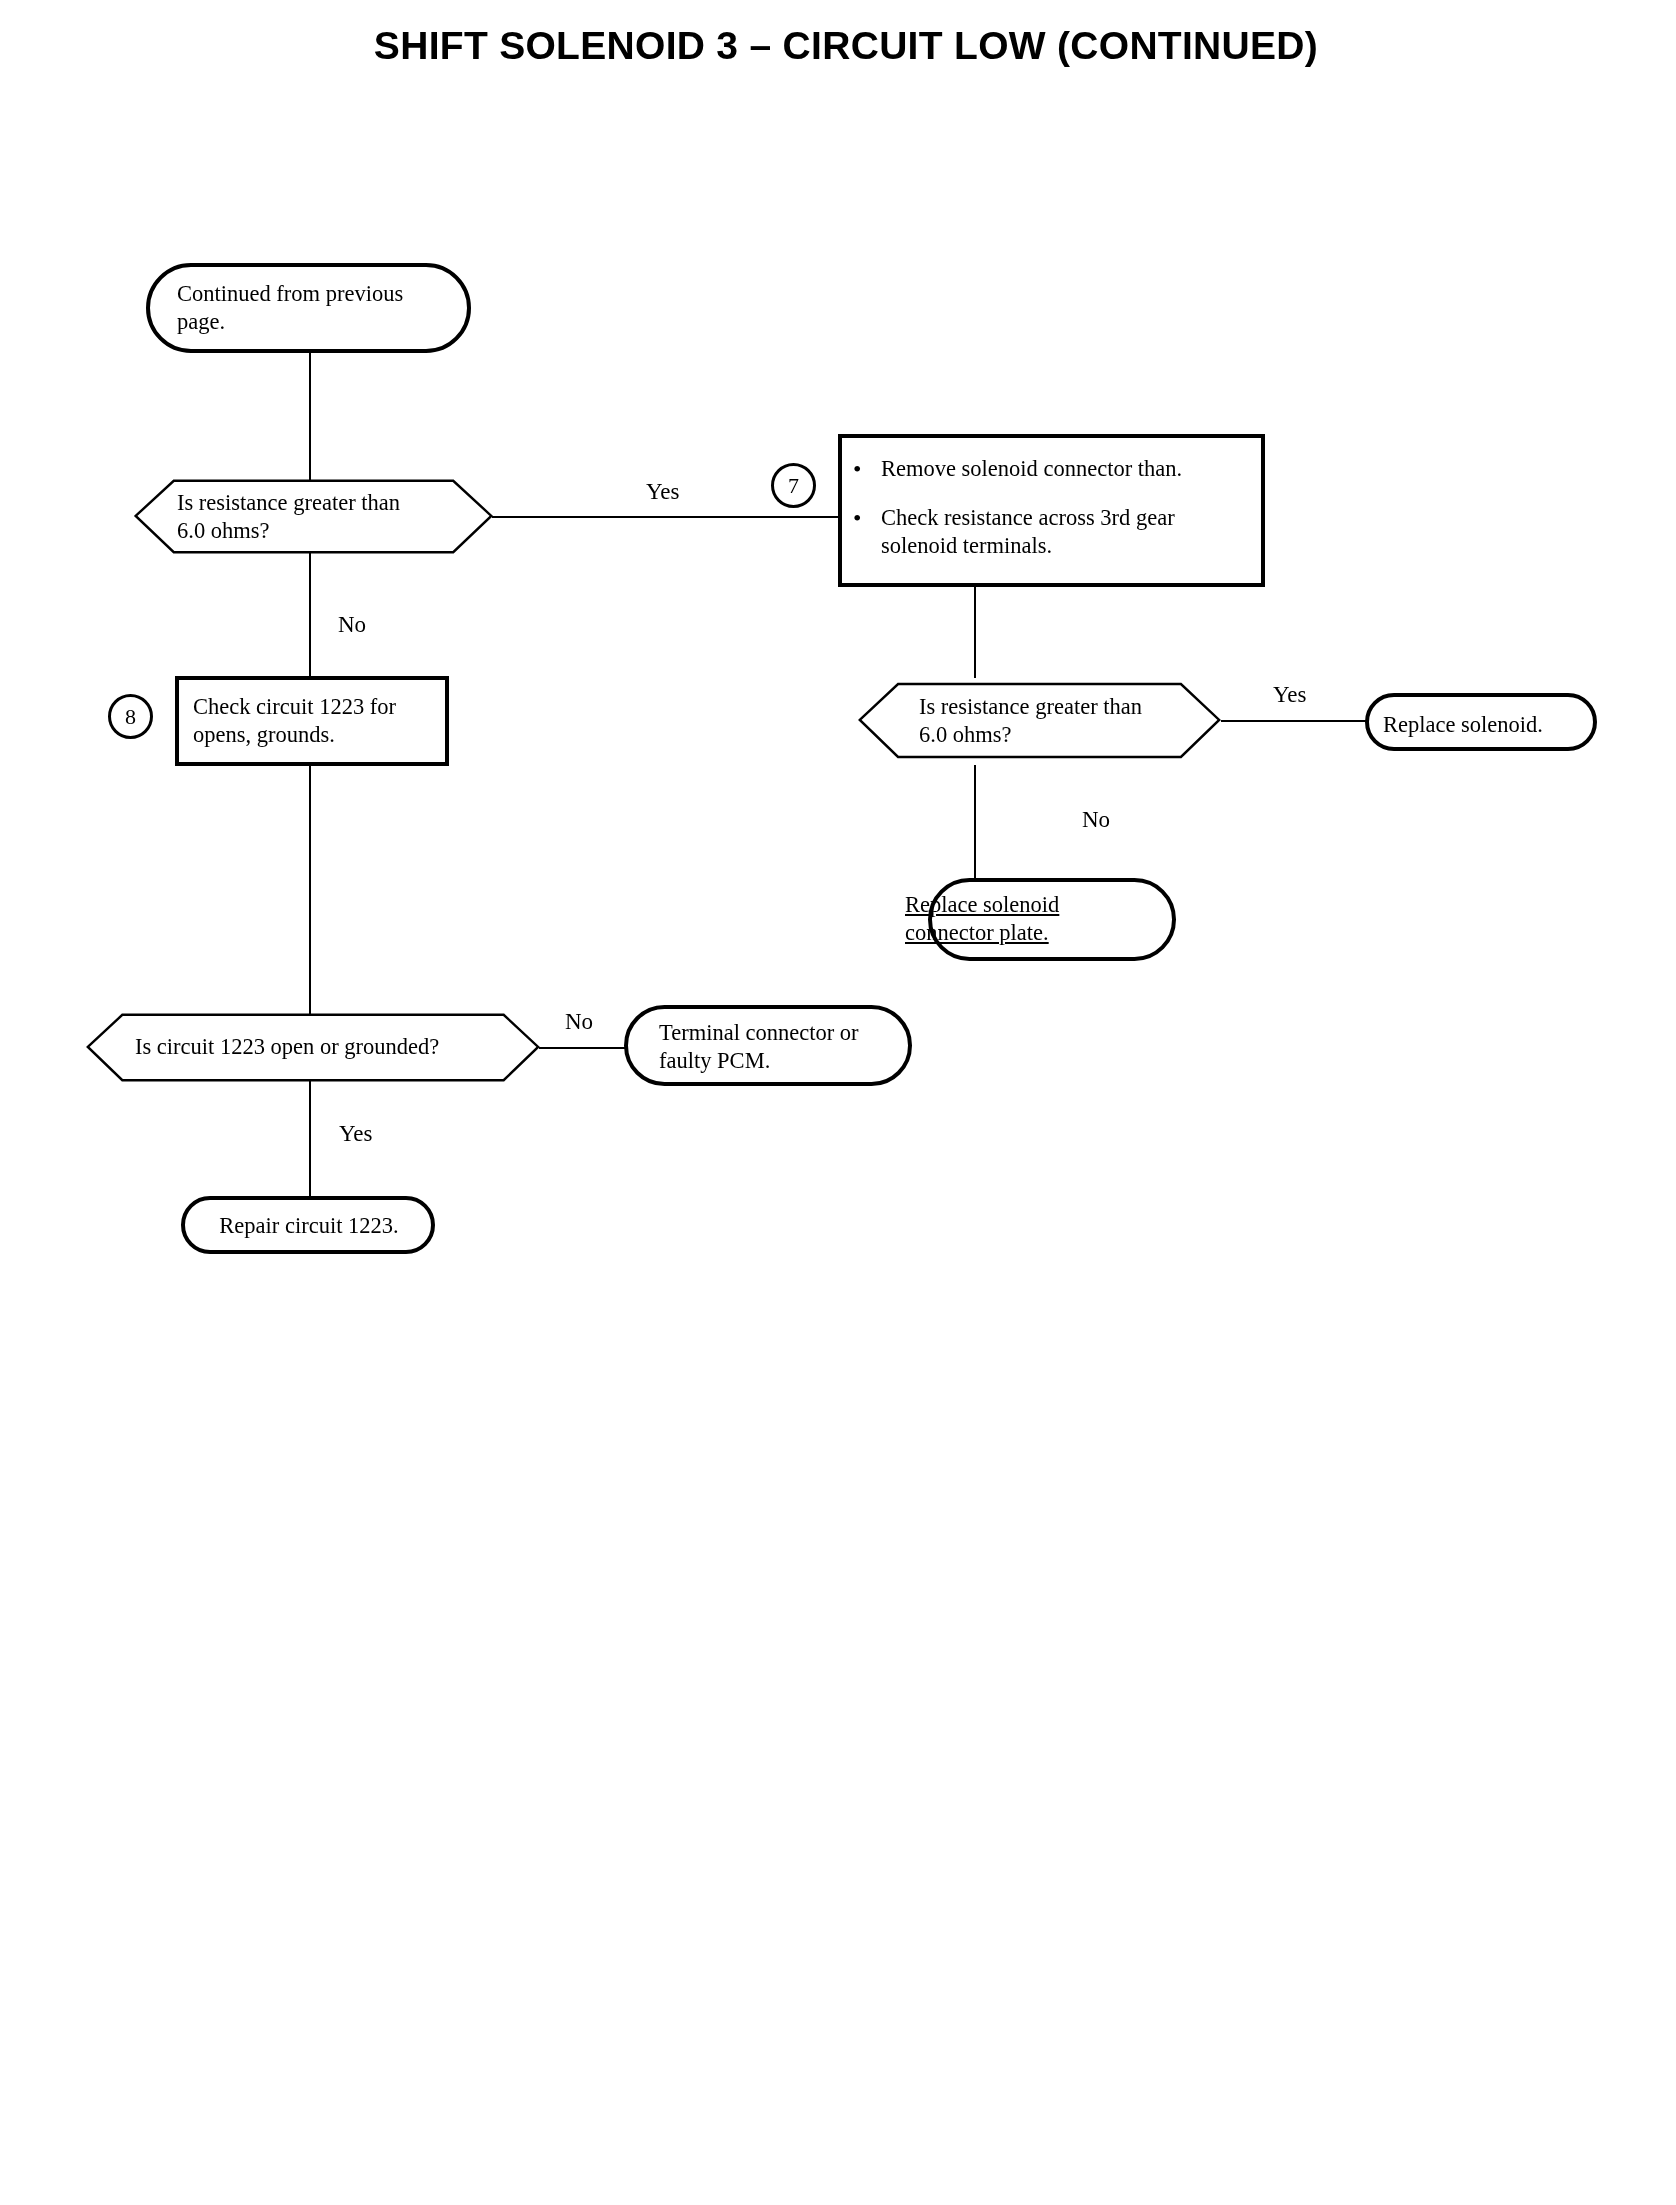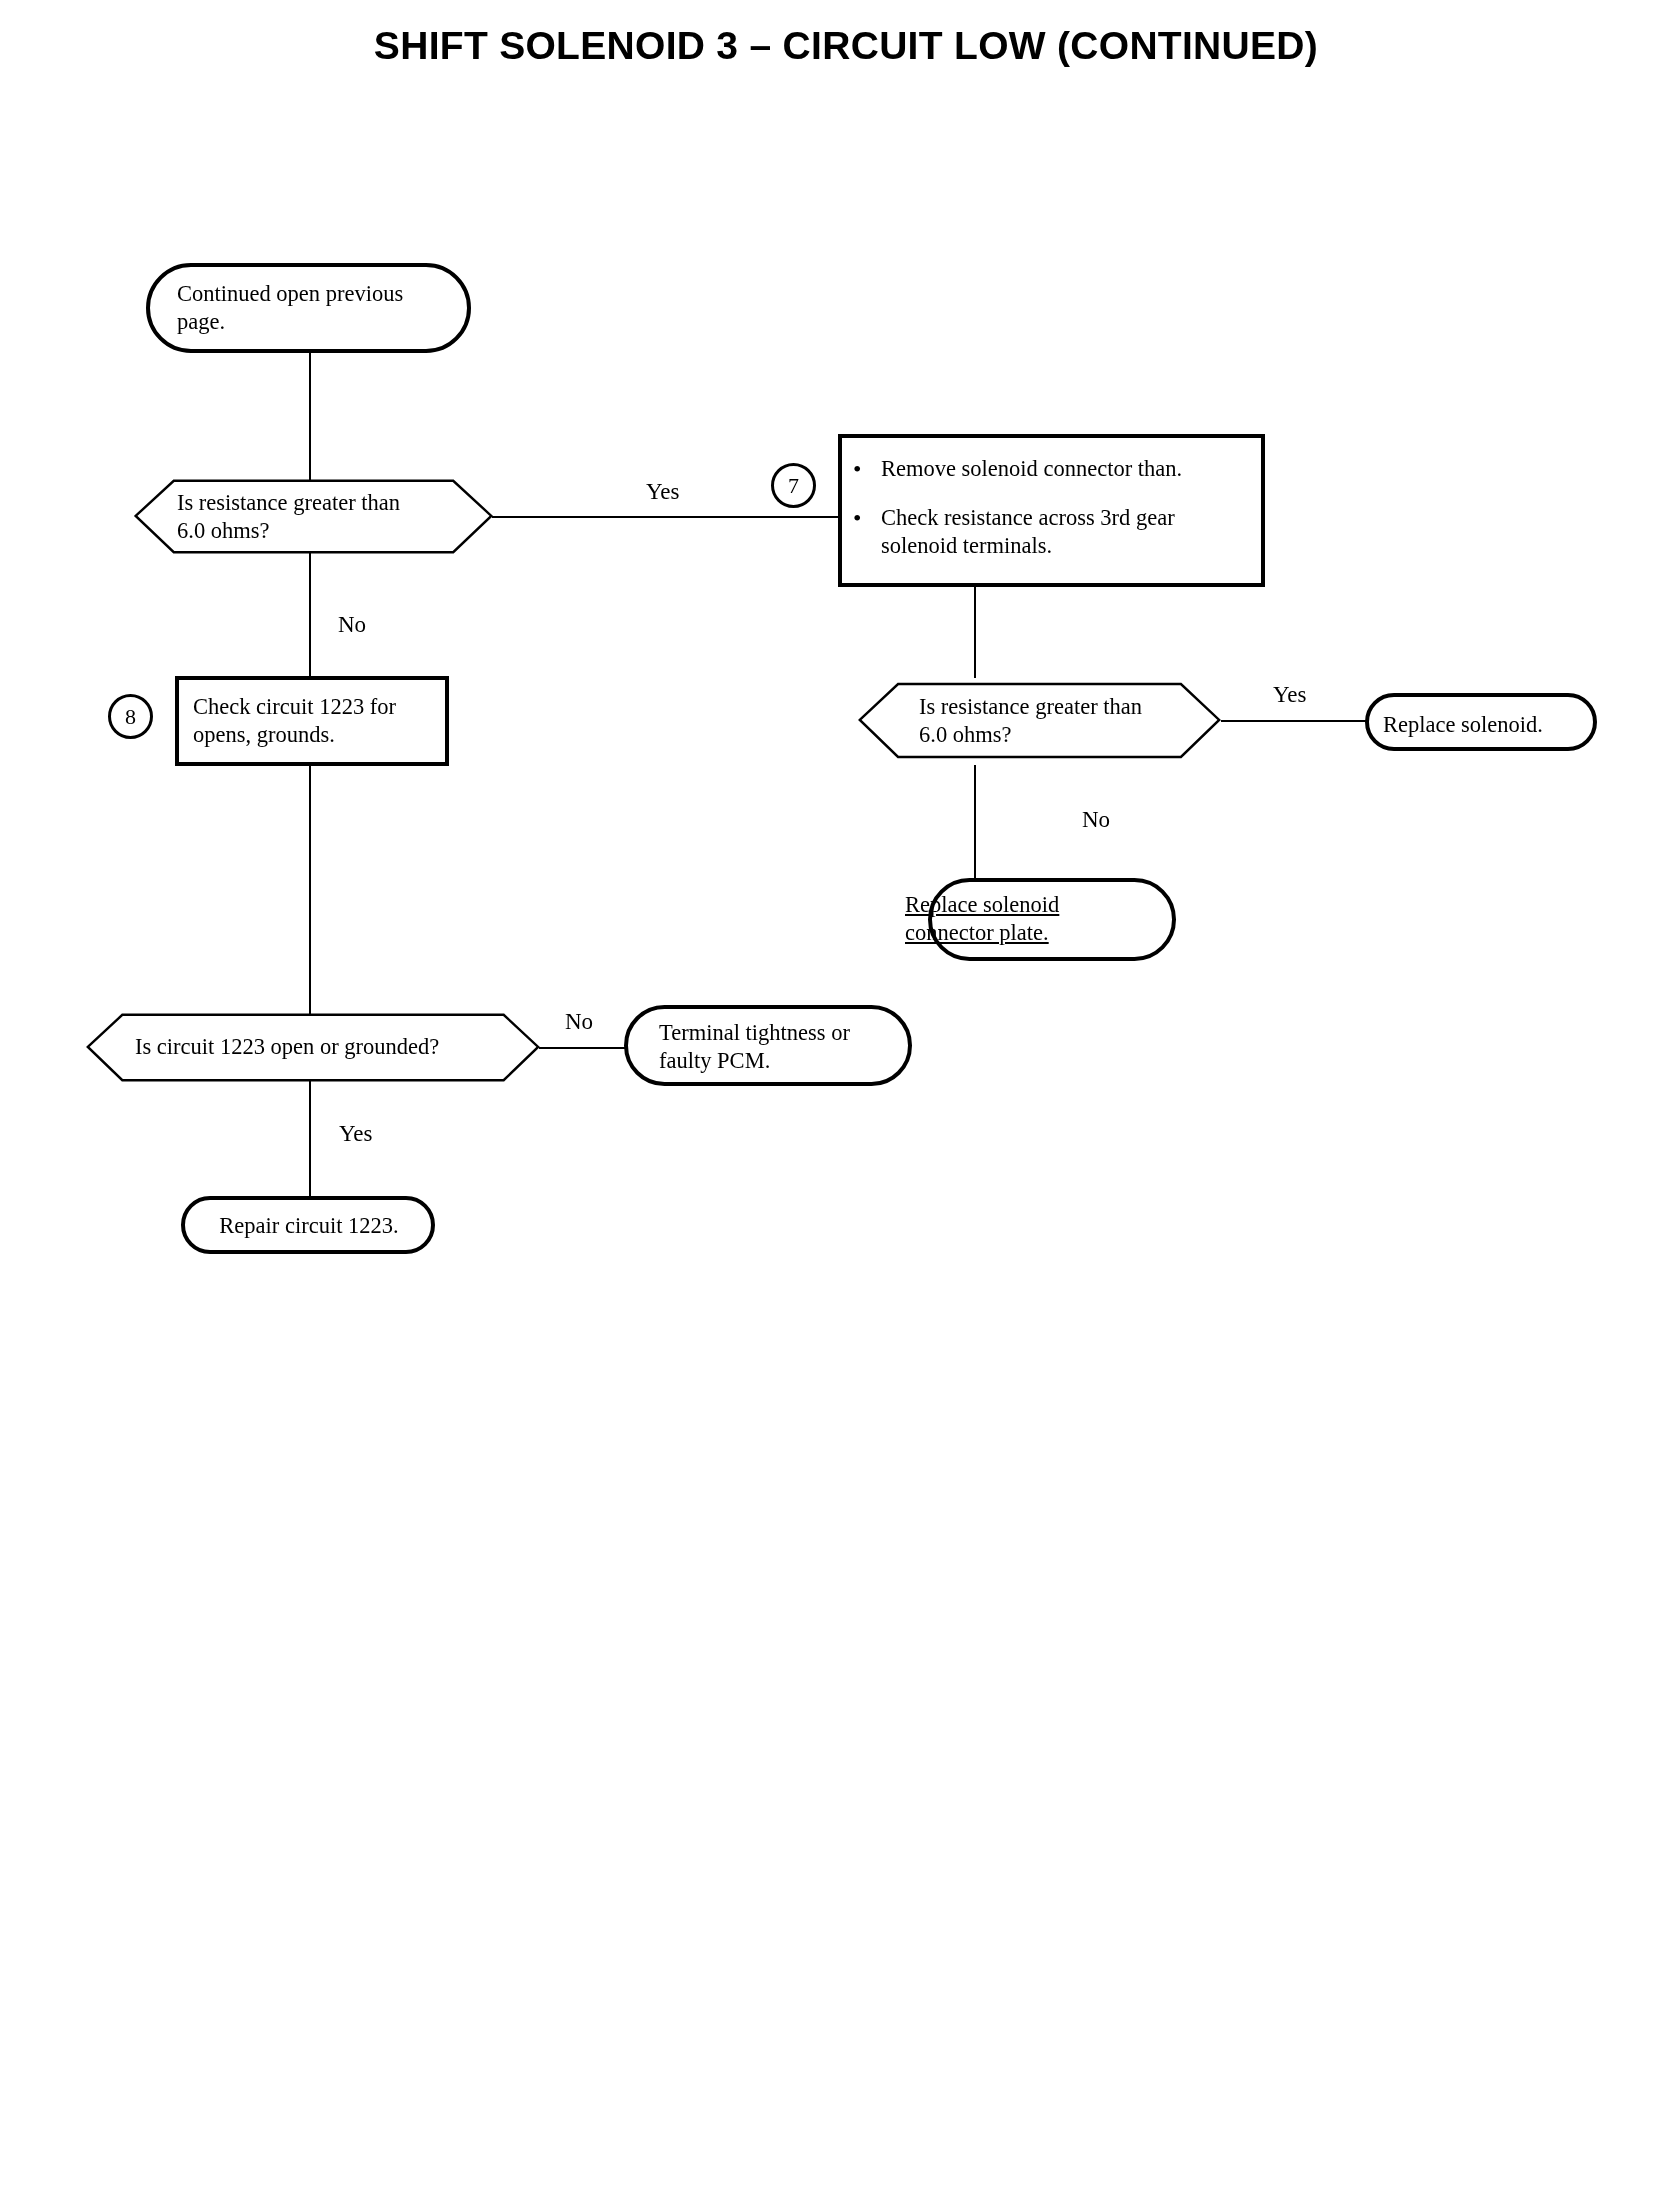--- a/index.html
+++ b/index.html
@@ -145,21 +145,21 @@
 
   <div class="line-v" style="left:974px; top:587px; height:91px;"></div>
 
   <div class="line-v" style="left:974px; top:765px; height:122px;"></div>
 
   <div class="line-h" style="left:1221px; top:720px; width:146px;"></div>
 
   <div class="line-h" style="left:539px; top:1047px; width:96px;"></div>
 
   <div class="terminator" style="left:146px; top:263px; width:325px; height:90px;"></div>
-  <div class="node-text" style="left:177px; top:280px; width:286px;">Continued open previous
+  <div class="node-text" style="left:177px; top:280px; width:286px;">Continued from previous
 page.</div>
 
   <div class="hexagon" style="left:133px; top:479px; width:361px; height:75px;">
     <svg width="361" height="75" viewBox="0 0 594 124">
       <polygon points="3,61 66,3 528,3 591,61 528,121 66,121" fill="#ffffff" stroke="#000000" stroke-width="4"></polygon>
     </svg>
   </div>
   <div class="node-text" style="left:177px; top:489px; width:286px;">Is resistance greater than
 6.0 ohms?</div>
 
@@ -204,21 +204,21 @@
 connector plate.</div>
 
   <div class="hexagon" style="left:85px; top:1013px; width:456px; height:69px;">
     <svg width="456" height="69" viewBox="0 0 750 114">
       <polygon points="3,56 60,3 690,3 747,56 690,111 60,111" fill="#ffffff" stroke="#000000" stroke-width="4"></polygon>
     </svg>
   </div>
   <div class="node-text" style="left:135px; top:1033px; width:371px;">Is circuit 1223 open or grounded?</div>
 
   <div class="terminator" style="left:624px; top:1005px; width:288px; height:81px;"></div>
-  <div class="node-text" style="left:659px; top:1019px; width:243px;">Terminal tightness or
+  <div class="node-text" style="left:659px; top:1019px; width:243px;">Terminal connector or
 faulty PCM.</div>
 
   <div class="terminator" style="left:181px; top:1196px; width:254px; height:58px;"></div>
   <div class="node-text" style="left:201px; top:1212px; width:216px; text-align:center;">Repair circuit 1223.</div>
 
   <div class="edge-label" style="left:646px; top:480px;">Yes</div>
 
   <div class="edge-label" style="left:338px; top:613px;">No</div>
 
   <div class="edge-label" style="left:1273px; top:683px;">Yes</div>

